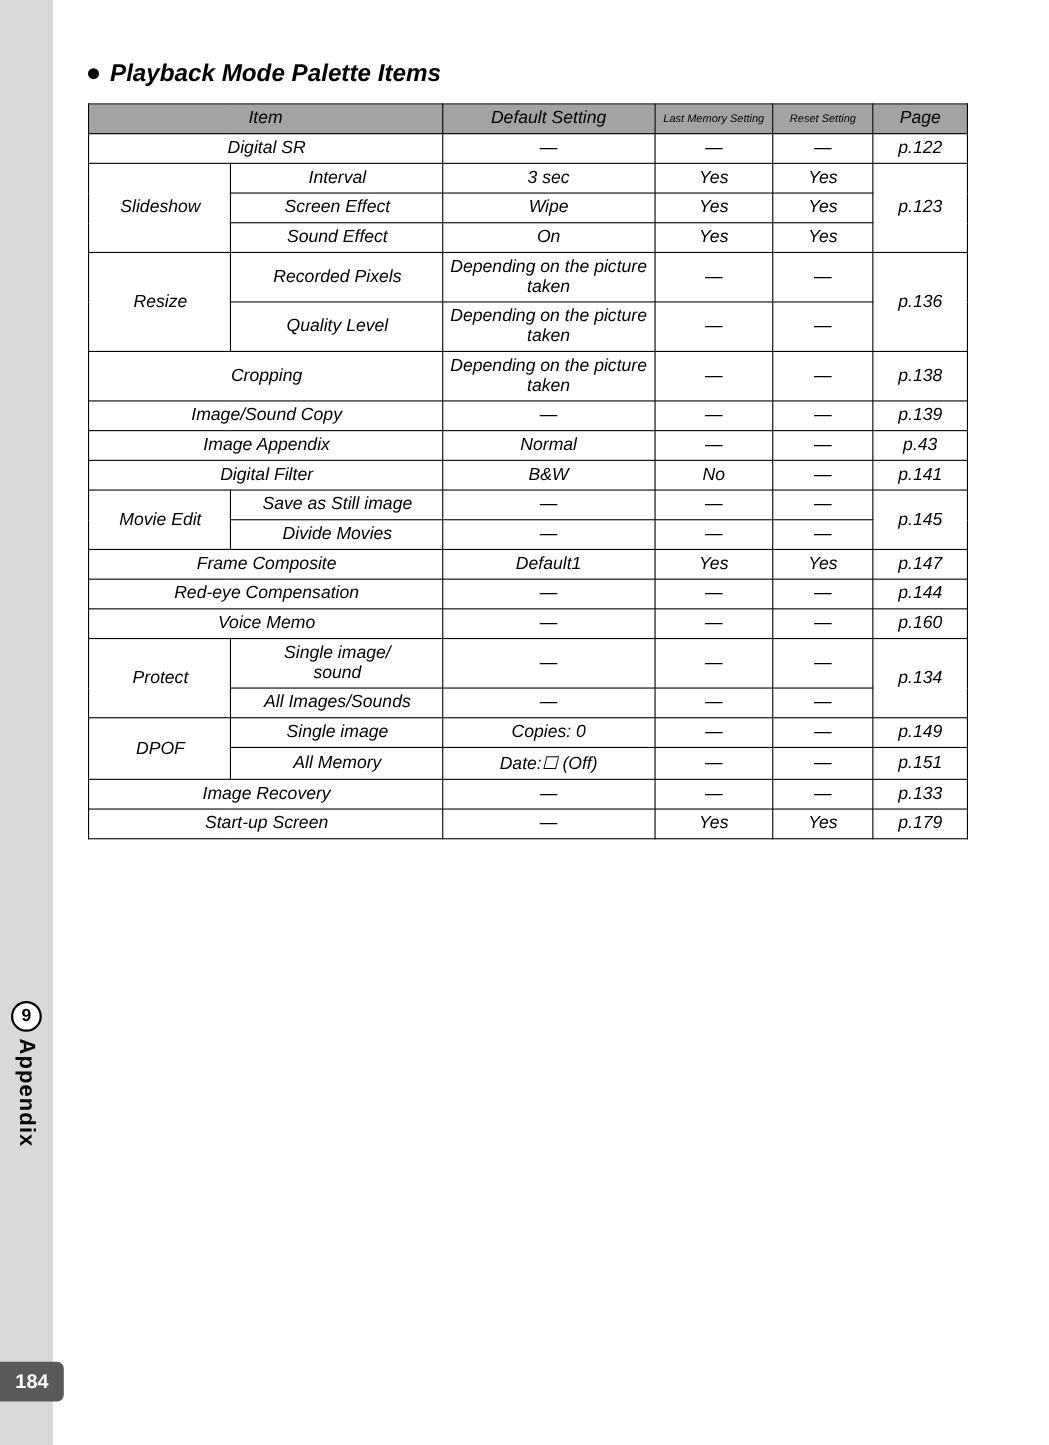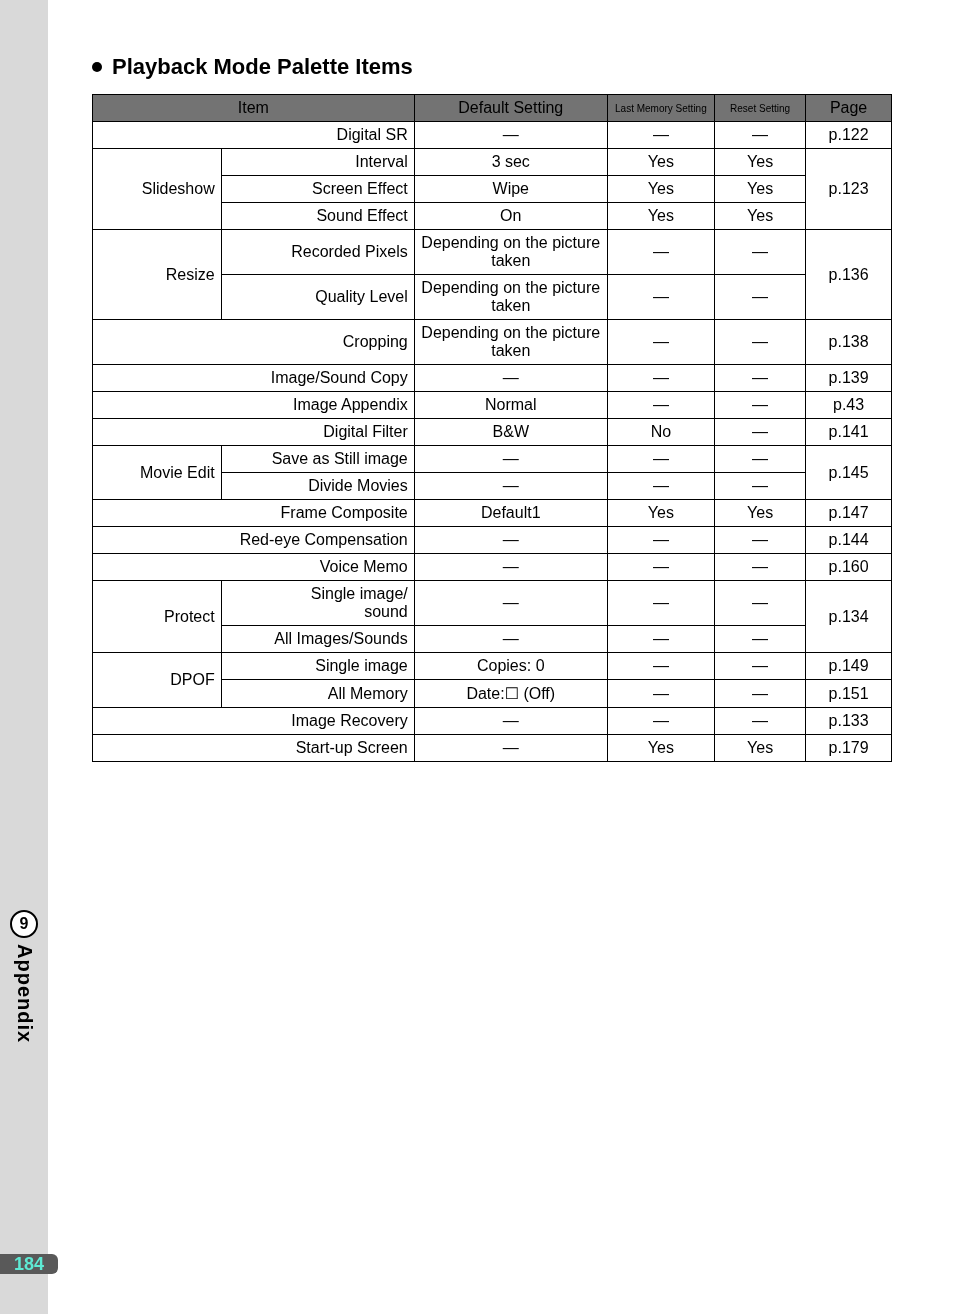--- a/index.html
+++ b/index.html
@@ -45,37 +45,38 @@
     writing-mode: vertical-rl;
     font-weight: bold;
     font-size: 20px;
     letter-spacing: 1px;
   }
   .page-number-box {
     position: absolute;
     left: 0;
     bottom: 40px;
     width: 58px;
-    height: 20px;
+    height: 36px;
     background: #595959;
-    color: #5eead4;
+    color: #ffffff;
     font-weight: bold;
     font-size: 18px;
     display: flex;
     align-items: center;
     justify-content: center;
     border-top-right-radius: 6px;
     border-bottom-right-radius: 6px;
     margin-top: 12px;
   }
   .content {
     position: absolute;
-    left: 92px;
+    left: 80px;
     top: 54px;
     width: 800px;
+    font-style: italic;
   }
   .section-title-row {
     display: flex;
     align-items: center;
     margin-bottom: 14px;
   }
   .bullet {
     width: 10px;
     height: 10px;
     background: #000;
@@ -89,34 +90,34 @@
   }
   table {
     border-collapse: collapse;
     width: 100%;
     table-layout: fixed;
   }
   table, th, td {
     border: 1.5px solid #000;
   }
   th {
-    background: #737373;
+    background: #a3a3a3;
     font-weight: normal;
     font-size: 16px;
     padding: 4px 2px;
     text-align: center;
   }
   th.small { font-size: 10px; line-height: 1.1; }
   td {
     font-size: 16px;
     padding: 4px 6px;
     vertical-align: middle;
   }
   td.center { text-align: center; }
-  td.left { text-align: right; padding-left: 8px; }
+  td.left { text-align: center; padding-left: 8px; }
   .col-item1 { width: 120px; }
   .col-item2 { width: 180px; }
   .col-default { width: 180px; }
   .col-last { width: 100px; }
   .col-reset { width: 85px; }
   .col-page { width: 80px; }
 </style>
 </head>
 <body>
 

